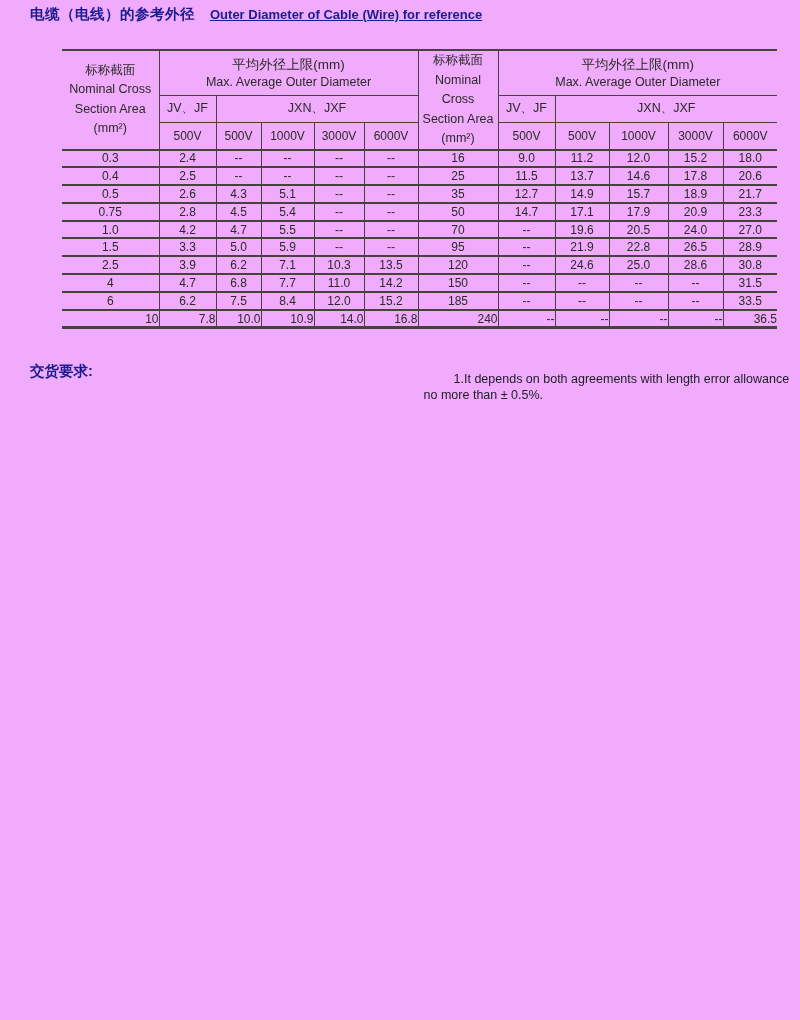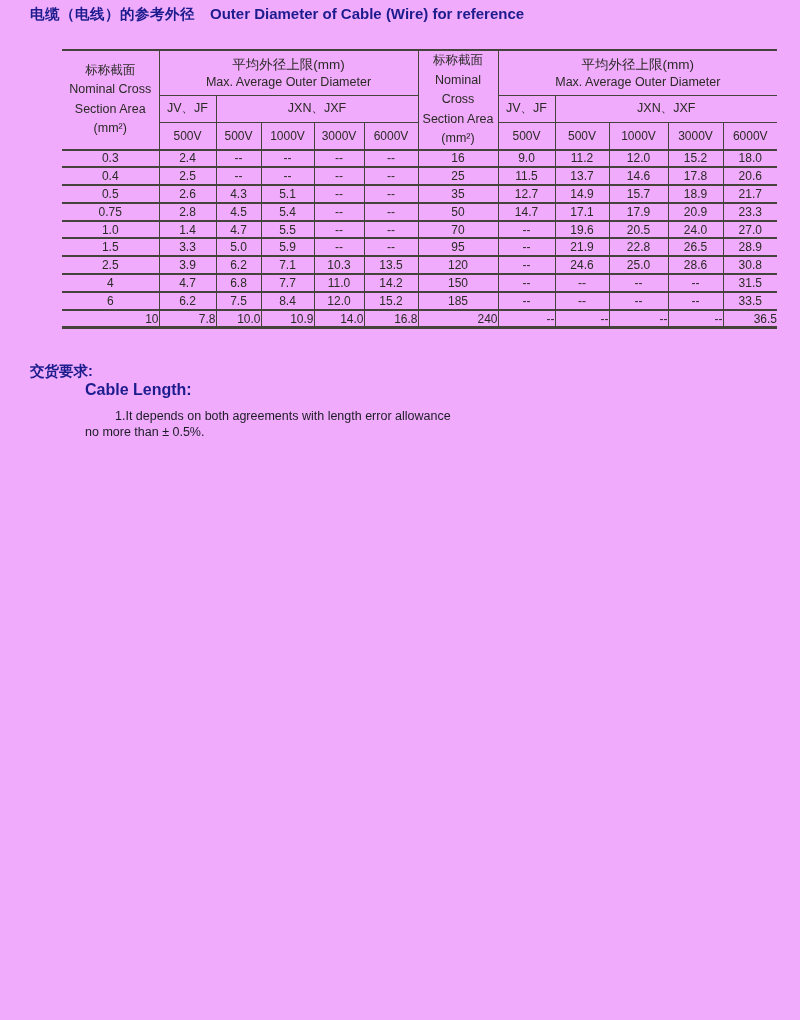--- a/index.html
+++ b/index.html
@@ -17,21 +17,21 @@
   .page-title {
     padding: 5px 0 0 30px;
     color: #1C1C8E;
     font-weight: bold;
     display: flex;
     gap: 15px;
     align-items: baseline;
     white-space: nowrap;
   }
   .title-zh { font-size: 14.5px; letter-spacing: 0.5px; }
-  .title-en { font-size: 15px; }
+  .title-en { font-size: 13px; text-decoration: underline; }
 
   
   .diameter-table {
     border-collapse: collapse;
     table-layout: fixed;
     width: 715px;
     margin: 25px 0 0 62px;
     color: #2B2A26;
   }
   .diameter-table th, .diameter-table td {
@@ -65,21 +65,20 @@
     font-size: 12px;
     border-top-width: 2px;
     border-bottom-width: 2px;
   }
 
   
   .notes {
     display: flex;
     align-items: flex-start;
     margin: 33px 0 0 30px;
-    flex-direction: column;
   }
   .note-zh { width: 340px; }
   .note-en { width: 378px; margin-left: 55px; }
   .note-heading {
     color: #1C1C8E;
     font-weight: bold;
     font-size: 14.5px;
   }
   .note-heading.en { font-size: 16px; }
   .note-body-zh {
@@ -216,21 +215,21 @@
           <td>--</td>
           <td>50</td>
           <td>14.7</td>
           <td>17.1</td>
           <td>17.9</td>
           <td>20.9</td>
           <td>23.3</td>
         </tr>
         <tr>
           <td>1.0</td>
-          <td>1.4</td>
+          <td>4.2</td>
           <td>4.7</td>
           <td>5.5</td>
           <td>--</td>
           <td>--</td>
           <td>70</td>
           <td>--</td>
           <td>19.6</td>
           <td>20.5</td>
           <td>24.0</td>
           <td>27.0</td>
@@ -306,18 +305,17 @@
           <td>36.5</td>
         </tr>
       </tbody>
   </table>
 
   <div class="notes">
     <div class="note-zh">
       <div class="note-heading">交货要求:</div>
     </div>
     <div class="note-en">
-      <div class="note-heading en">Cable Length:</div>
       <p class="note-body-en">1.It depends on both agreements with length error allowance no more than ± 0.5%.</p>
     </div>
   </div>
 
 </div>
 
 </body></html>

